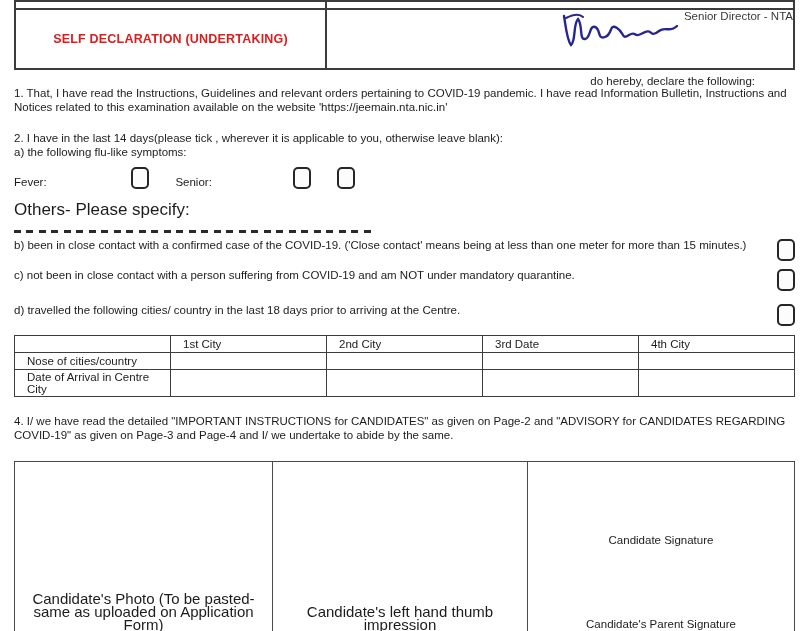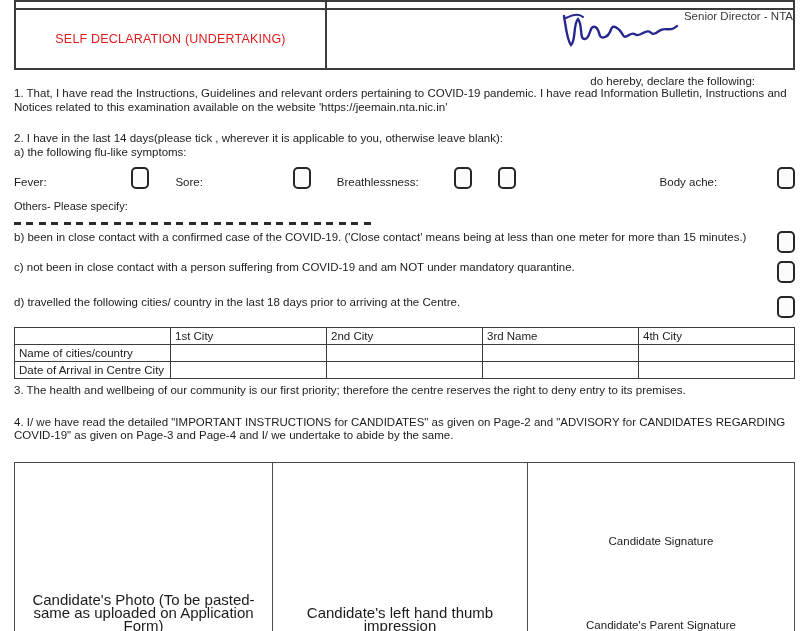--- a/index.html
+++ b/index.html
@@ -8,54 +8,54 @@
   .page { width: 810px; height: 631px; padding: 0 15px 0 14px; }
 
   
   .hdr-stub { display: grid; grid-template-columns: 311px 1fr; height: 8px;
               border: 2px solid #3c3c3c; border-bottom: none; }
   .hdr-stub .stub-left { border-right: 2px solid #3c3c3c; }
   .hdr-main { display: grid; grid-template-columns: 311px 1fr; height: 62px;
               border: 2px solid #3c3c3c; }
   .hdr-title-cell { border-right: 2px solid #3c3c3c; display: flex;
                     align-items: center; justify-content: center; }
-  .hdr-title { color: #e01b1b; font-weight: normal; font-size: 12.5px; letter-spacing: .2px; }
+  .hdr-title { color: #e01b1b; font-weight: bold; font-size: 12.5px; letter-spacing: .2px; }
   .hdr-sign-cell { display: flex; flex-direction: row; align-items: flex-start;
                    justify-content: flex-end; padding-bottom: 1px; }
   .sig-svg { margin-bottom: -2px; }
   .sig-role { font-size: 11.5px; color: #3a3a3a; }
 
   
   .declare-line { text-align: right; padding-right: 40px; font-size: 11.5px; margin-top: 5px; }
   .para { font-size: 11.5px; line-height: 13.5px; color: #1c1c1c; }
   .para.tight { margin-top: 18px; }
 
   
   .symptoms { display: grid; grid-template-columns: repeat(5, 1fr); column-gap: 26px;
               margin-top: 8px; }
   .symptom { display: flex; justify-content: space-between; align-items: flex-end; }
   .symptom .lbl { font-size: 11.5px; line-height: 13px; }
   .lbl-wrap2 { max-width: 84px; }
   .cb { width: 18px; height: 22px; border: 2px solid #262626; border-radius: 5px;
         background: #fcfcfc; flex: 0 0 auto; }
 
-  .others-line { font-size: 11px; margin-top: 11px; }
+  .others-line { font-size: 17px; margin-top: 11px; }
   .dashed-rule { margin-top: 10px; height: 3px; width: 358px;
                  background: repeating-linear-gradient(to right, #2a2a2a 0 7px, transparent 7px 12.5px); }
 
   .tick-row { display: flex; align-items: flex-start; margin-top: 6px; }
   .tick-row .txt { flex: 1 1 auto; font-size: 11.5px; line-height: 13.5px; padding-right: 16px; }
   .tick-row .cb { margin-top: 0; }
   .tick-row.c { margin-top: 8px; }
   .tick-row.d { margin-top: 13px; }
 
   
   table.travel { border-collapse: collapse; width: 781px; margin-top: 9px; table-layout: fixed; }
   table.travel td, table.travel th { border: 1.5px solid #3d3d3d; font-size: 11.5px;
-        font-weight: normal; text-align: left; padding: 1px 4px; height: 17px; }
+        font-weight: normal; text-align: left; padding: 1px 12px; height: 17px; }
   table.travel col.lab { width: 156px; }
 
   
   .sigbox { margin-top: 19px; width: 781px; height: 173px; display: grid;
             grid-template-columns: 258px 255px 1fr; border: 1.5px solid #4a4a4a; }
   .sigbox .cell { border-right: 1.5px solid #4a4a4a; display: flex; flex-direction: column;
                   justify-content: flex-end; align-items: center; text-align: center;
                   font-size: 15px; line-height: 13px; padding: 2px 10px 2px; }
   .sigbox .right-col { display: grid; grid-template-rows: 86px 1fr; }
   .sigbox .right-col .rcell { display: flex; flex-direction: column; justify-content: flex-end;
@@ -89,32 +89,24 @@
   <p class="para">1. That, I have read the Instructions, Guidelines and relevant orders pertaining to COVID-19 pandemic. I have read Information Bulletin, Instructions and Notices related to this examination available on the website 'https://jeemain.nta.nic.in'</p>
   <p class="para tight">2. I have in the last 14 days(please tick , wherever it is applicable to you, otherwise leave blank):</p>
   <p class="para">a) the following flu-like symptoms:</p>
 
   <div class="symptoms">
     <div class="symptom">
       <span class="lbl">Fever:</span>
       <span class="cb"></span>
     </div>
     <div class="symptom">
-      <span class="lbl">Sore:</span>
+      <span class="lbl">Senior:</span>
       <span class="cb"></span>
     </div>
     <div class="symptom">
-      <span class="lbl">Breathlessness:</span>
-      <span class="cb"></span>
-    </div>
-    <div class="symptom">
-      <span class="cb"></span>
-    </div>
-    <div class="symptom">
-      <span class="lbl">Body ache:</span>
       <span class="cb"></span>
     </div>
   </div>
 
   <div class="others-line">Others- Please specify:</div>
   <div class="dashed-rule"></div>
 
   <div class="tick-row">
     <span class="txt">b) been in close contact with a confirmed case of the COVID-19. ('Close contact' means being at less than one meter for more than 15 minutes.)</span>
     <span class="cb"></span>
@@ -134,41 +126,40 @@
         <col>
         <col>
         <col>
         <col>
       </colgroup>
     <tbody>
       <tr>
         <th></th>
         <th>1st City</th>
         <th>2nd City</th>
-        <th>3rd Name</th>
+        <th>3rd Date</th>
         <th>4th City</th>
       </tr>
       <tr>
-        <td>Name of cities/country</td>
+        <td>Nose of cities/country</td>
         <td></td>
         <td></td>
         <td></td>
         <td></td>
       </tr>
       <tr>
         <td>Date of Arrival in Centre City</td>
         <td></td>
         <td></td>
         <td></td>
         <td></td>
       </tr>
     </tbody>
   </table>
 
-  <p class="para" style="margin-top:5px">3. The health and wellbeing of our community is our first priority; therefore the centre reserves the right to deny entry to its premises.</p>
   <p class="para tight">4. I/ we have read the detailed "IMPORTANT INSTRUCTIONS for CANDIDATES" as given on Page-2 and "ADVISORY for CANDIDATES REGARDING COVID-19" as given on Page-3 and Page-4 and I/ we undertake to abide by the same.</p>
 
   <div class="sigbox">
     <div class="cell">
       <span>Candidate's Photo (To be pasted- same as uploaded on Application Form)</span>
     </div>
     <div class="cell">
       <span>Candidate's left hand thumb impression</span>
     </div>
     <div class="right-col">

